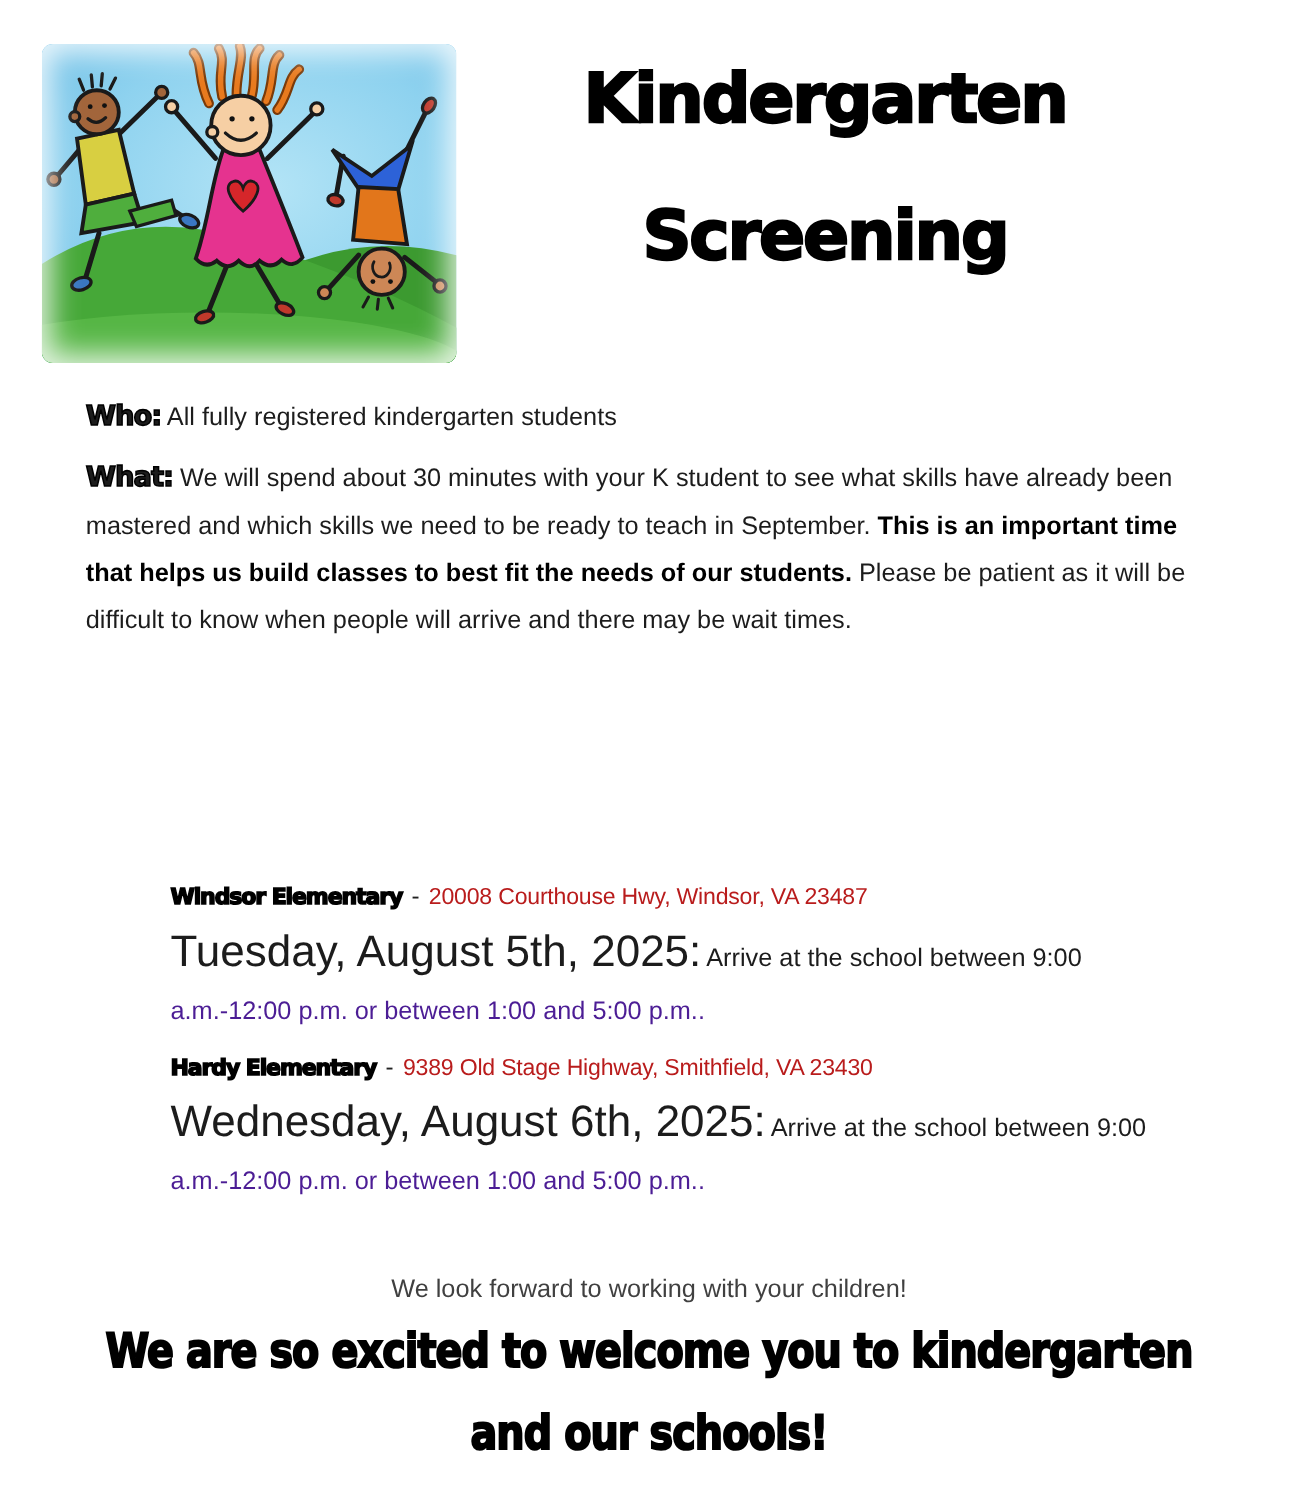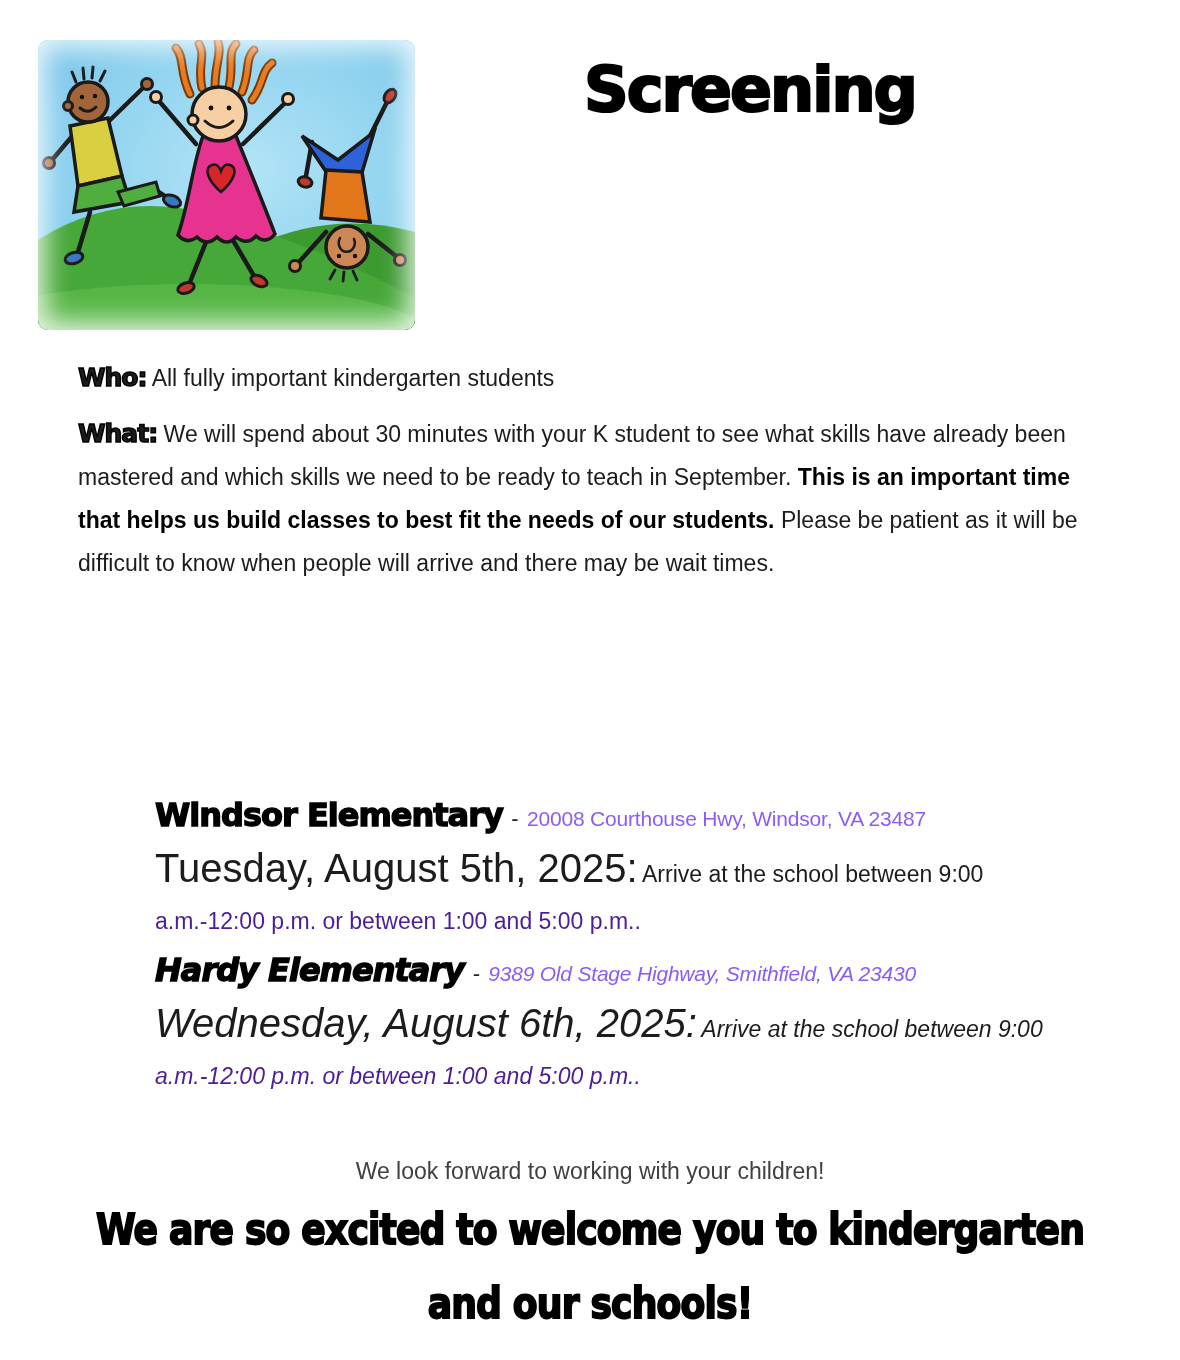--- a/index.html
+++ b/index.html
@@ -52,25 +52,25 @@
     font-size:23px;line-height:43px;color:#1c1c1c;
   }
   .para .fun-label{font-size:25px;-webkit-text-stroke:1.4px #000;}
   .para b{font-weight:bold;color:#000;}
   #who-section{top:356px;}
   #what-section{top:412px;}
   #when-section{top:626px;}
   
   .school{position:absolute;left:155px;width:960px;}
   #windsor-block{top:795px;}
-  #hardy-block{top:950px;font-style:italic;}
+  #hardy-block{top:950px;}
   .school-head{white-space:nowrap;line-height:40px;}
-  .school-name{font-size:32px;-webkit-text-stroke:1.4px #000;}
+  .school-name{font-size:20px;-webkit-text-stroke:1.4px #000;}
   .school-sep{font-size:22px;color:#222;padding:0 4px;}
-  .school-address{font-size:21px;color:#8b5cf6;letter-spacing:-0.2px;font-weight:500;}
+  .school-address{font-size:21px;color:#b91c1c;letter-spacing:-0.2px;font-weight:500;}
   .school-date-line{white-space:nowrap;line-height:46px;margin-top:4px;color:#1c1c1c;}
   .school-date{font-size:40px;}
   .school-arrive{font-size:23px;}
   .school-time{font-size:23px;line-height:42px;color:#4c1d95;}
   
   .footer-msg{
     position:absolute;left:0;top:1158px;width:1180px;
     text-align:center;font-size:23px;color:#404040;
   }
   .footer-big{
@@ -191,26 +191,27 @@
         <path d="M302,198 a8,9 0 1 0 14,1" stroke-width="2.5" fill="none"></path>
         <circle cx="301" cy="216" r="2.2" fill="#111" stroke="none"></circle>
         <circle cx="317" cy="216" r="2.2" fill="#111" stroke="none"></circle>
         <path d="M297,230 L292,239 M306,232 L305,241 M315,231 L319,240" stroke-width="2.8" fill="none"></path>
       </g>
     </svg>
     <div class="vignette"></div>
   </div>
 
   <div class="titleblock">
+    <div class="fun title-line">Kindergarten</div>
     <div class="fun title-line">Screening</div>
   </div>
 
   <p class="para" id="who-section">
     <span class="fun fun-label">Who:</span>
-    <span>All fully important kindergarten students</span>
+    <span>All fully registered kindergarten students</span>
   </p>
 
   <p class="para" id="what-section">
     <span class="fun fun-label">What:</span>
     <span>We will spend about 30 minutes with your K student to see what skills have already been mastered and which skills we need to be ready to teach in September. </span>
     <b>This is an important time that helps us build classes to best fit the needs of our students.</b>
     <span> Please be patient as it will be difficult to know when people will arrive and there may be wait times.</span>
   </p>
 
 

